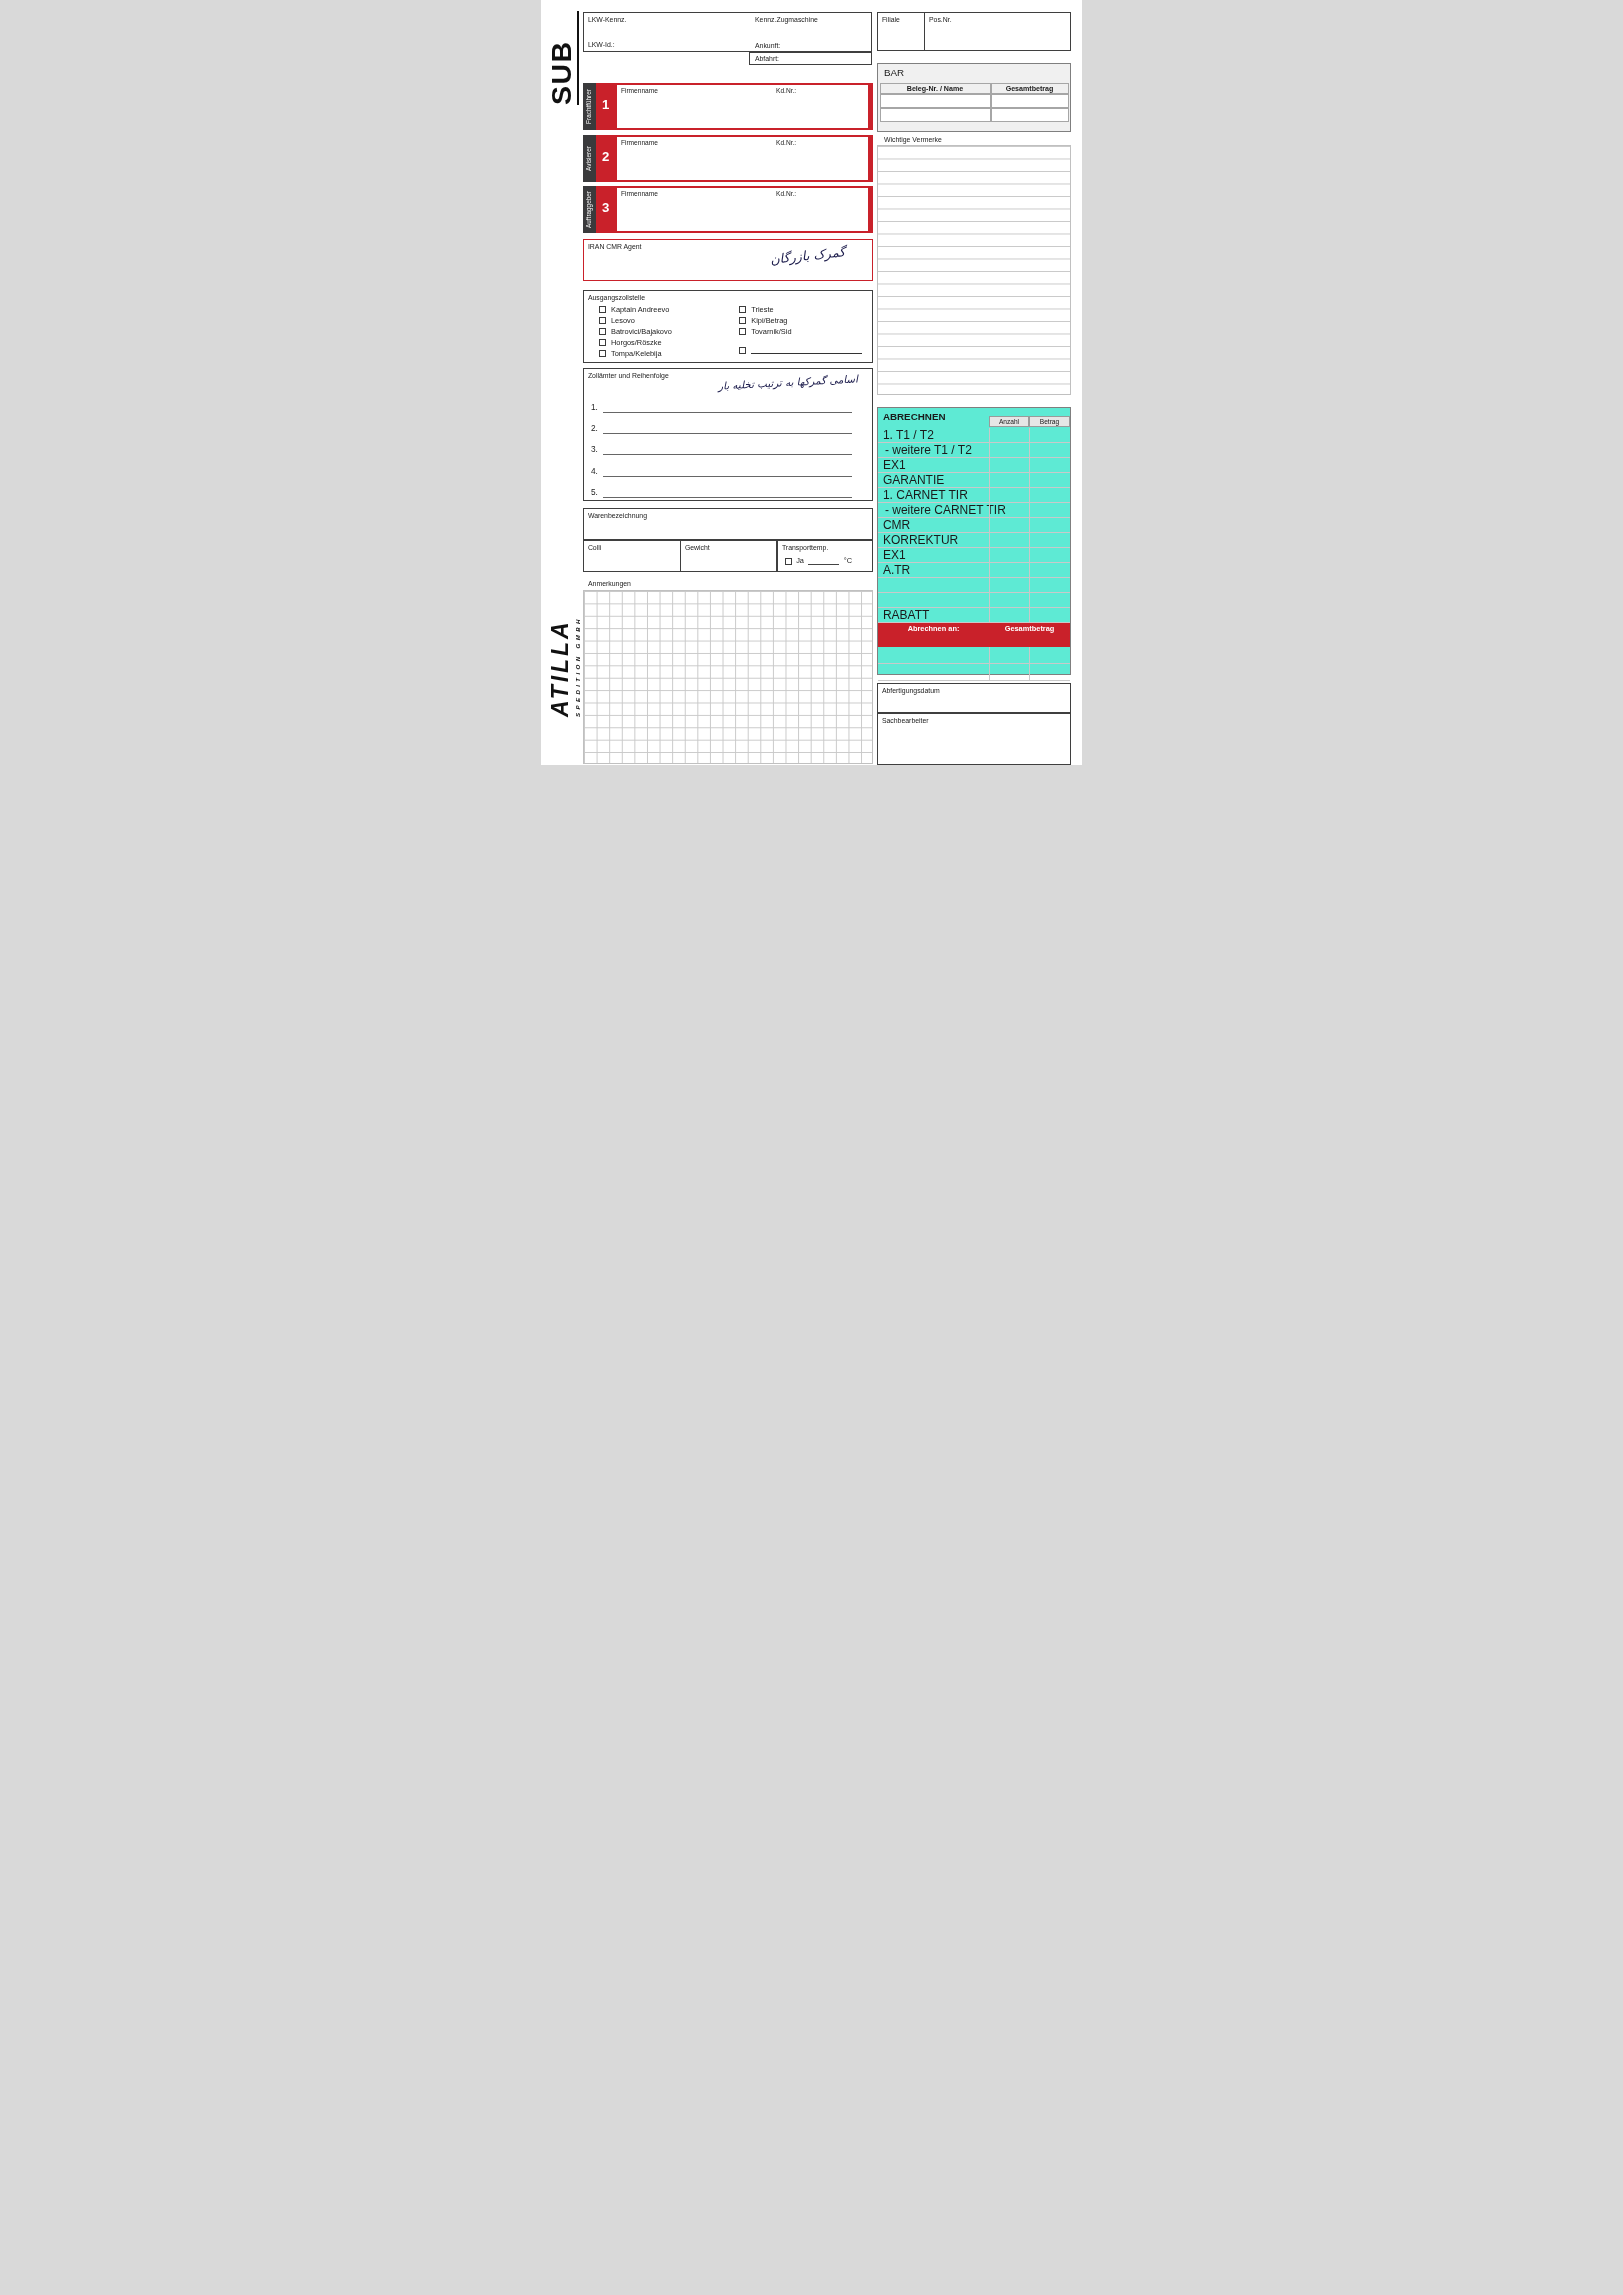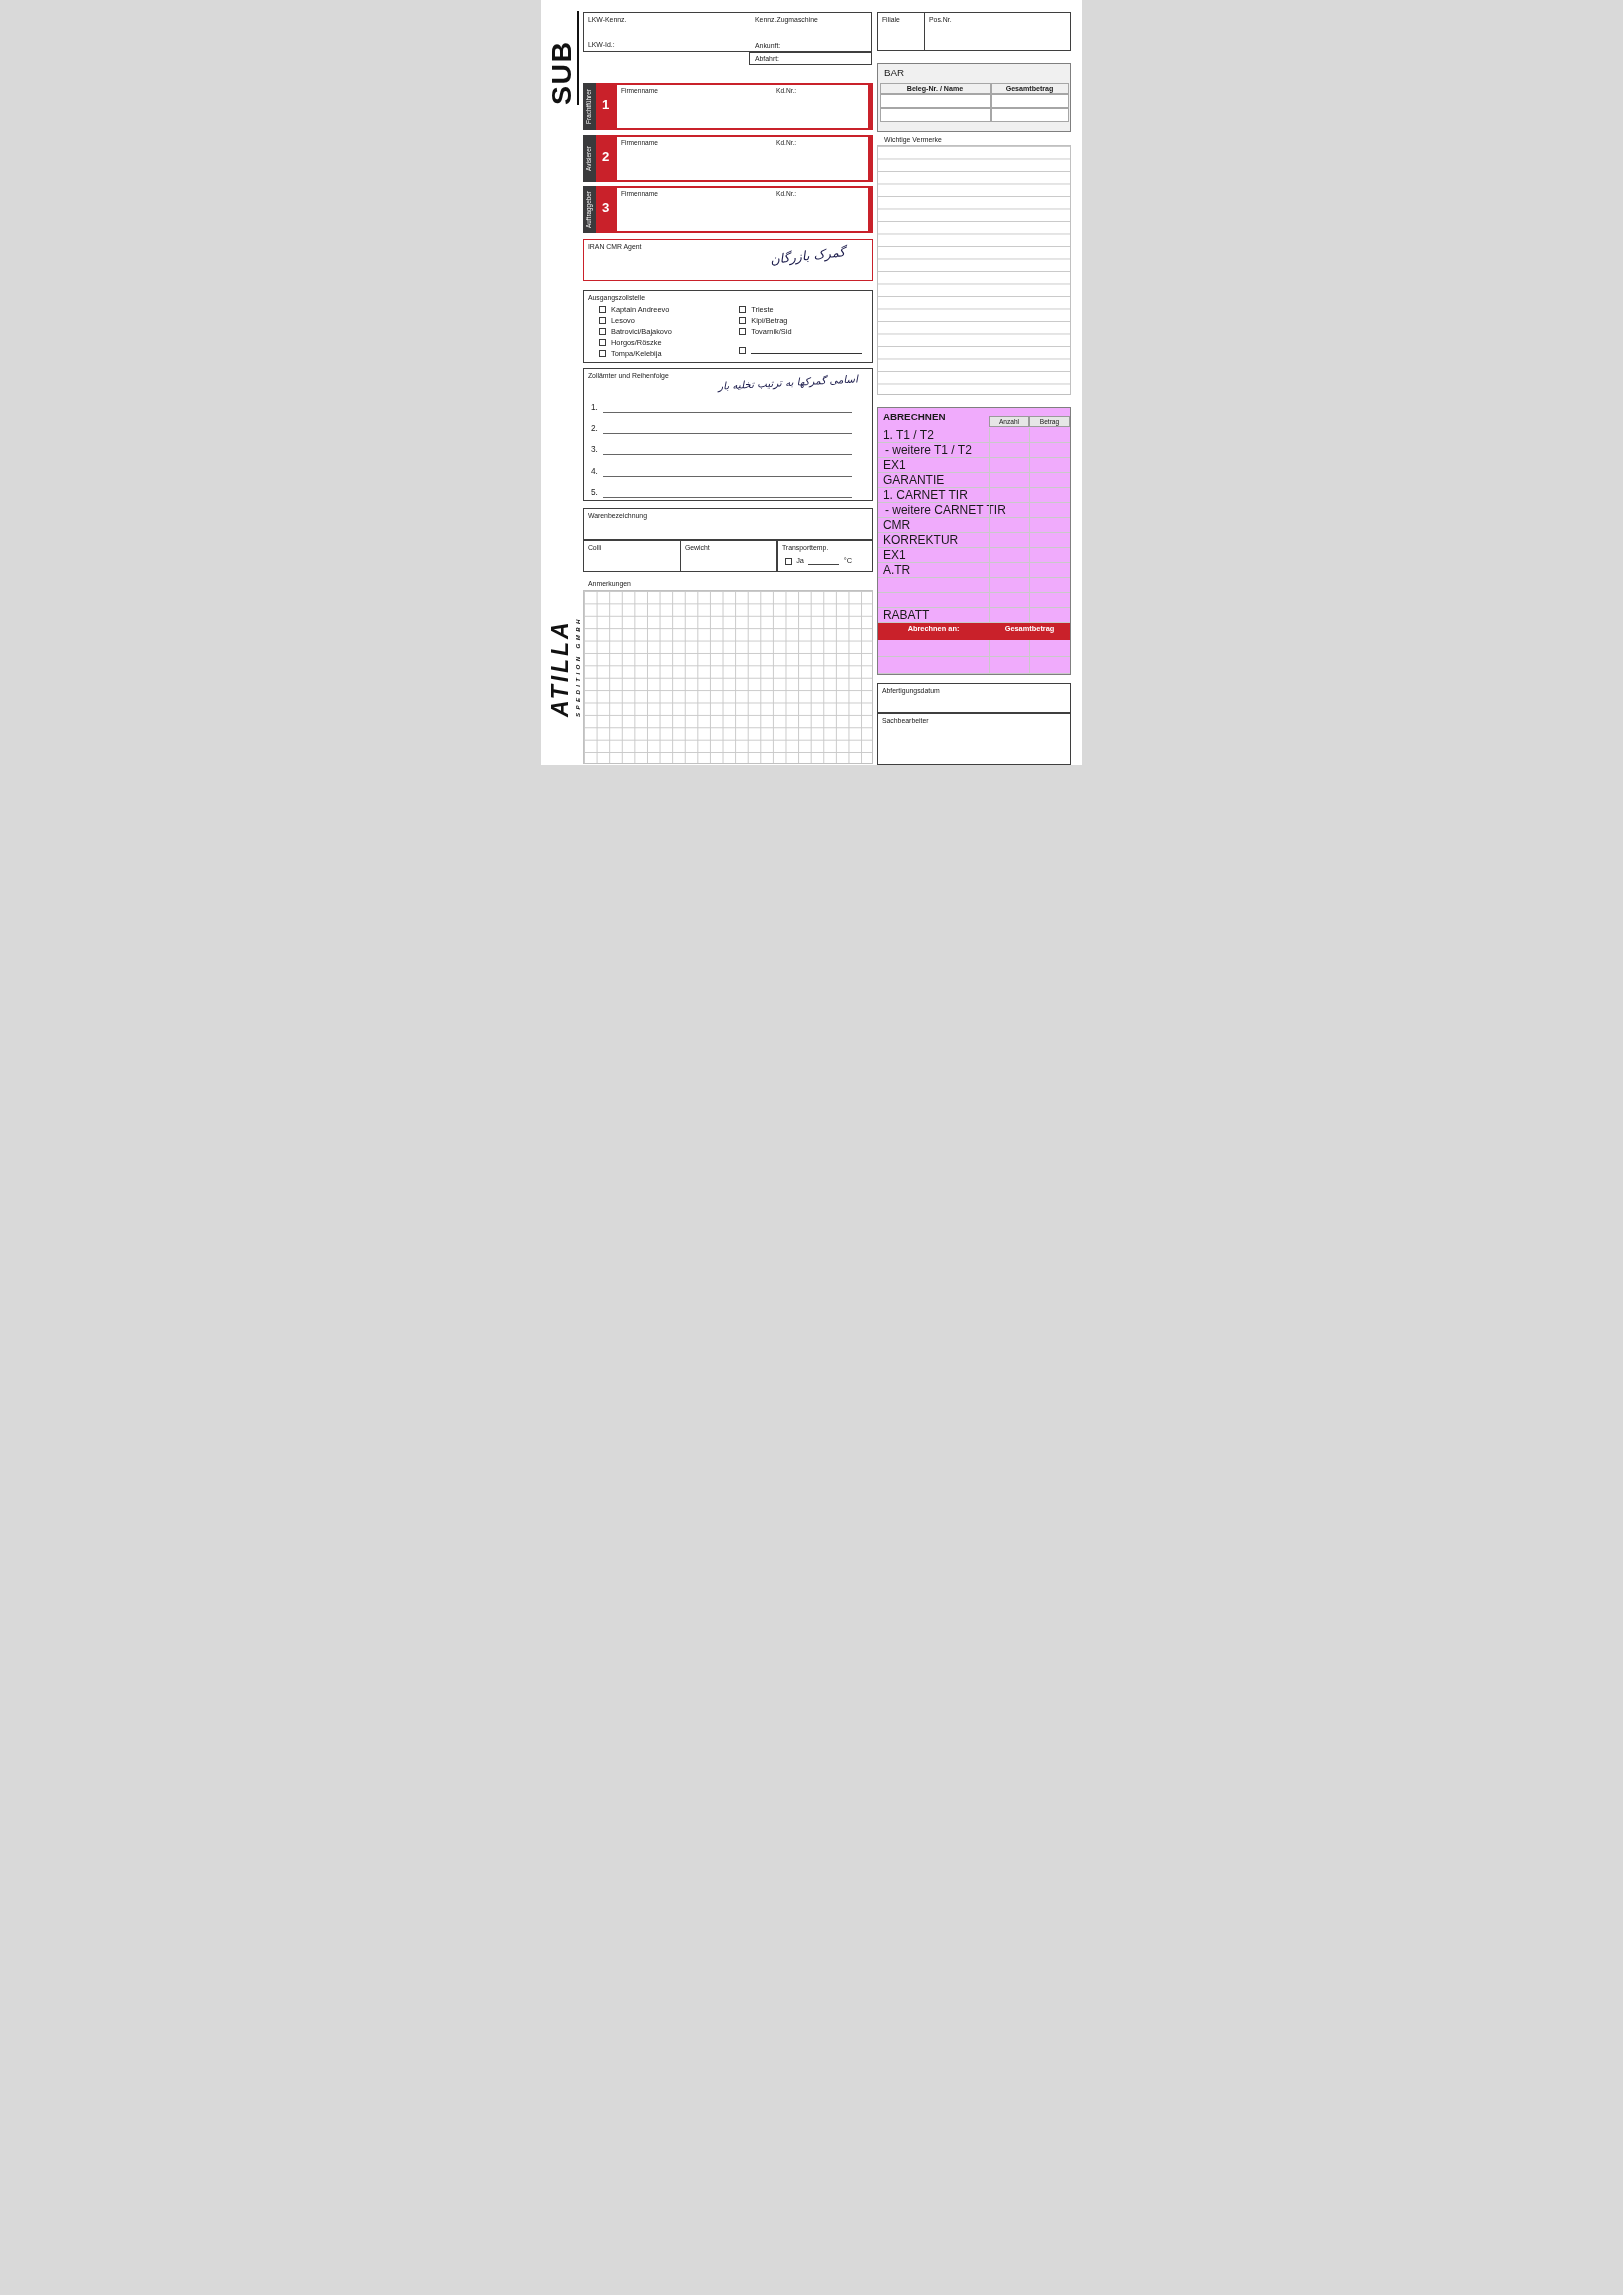--- a/index.html
+++ b/index.html
@@ -73,33 +73,33 @@
   .znum{font-size:8.3px;color:#222;padding-bottom:1px;}
   .zfill{flex:1;border-bottom:0.7px solid #666;margin-left:4.9px;height:9.8px;}
 
   
   .waren-box{left:42px;top:508px;width:290px;height:32px;}
   .cargo-cell{top:540px;height:32px;}
   .templine{position:absolute;left:6.9px;right:3.9px;bottom:5.9px;display:flex;align-items:flex-end;gap:4.4px;font-size:7.4px;}
   .temp-ul{display:inline-block;width:31px;border-bottom:0.7px solid #444;height:6.9px;}
 
   
-  .ab-box{left:336px;top:407px;width:194px;height:268px;border:1.5px solid var(--frame_gray);background:#f0abfc;}
+  .ab-box{left:336px;top:407px;width:194px;height:268px;border:1.5px solid var(--frame_gray);background:#5eead4;}
   .ab-title{position:absolute;left:4.9px;top:3.4px;font-size:9.8px;font-weight:bold;}
   .ab-h{position:absolute;top:8.3px;height:10.8px;background:#e6e6e6;border:0.5px solid #9a9a9a;
     font-size:6.6px;text-align:center;line-height:10.3px;}
   .ab-h.h1{left:111px;width:40px;} .ab-h.h2{left:151px;width:41px;}
   .ab-rows{position:absolute;left:0;right:0;top:19.6px;}
   .ab-row{position:relative;height:15px;border-bottom:0.5px solid #c9c9c9;}
   .ab-row.tall{height:17px;}
   .ab-label{position:absolute;left:4.9px;top:0;line-height:15px;font-size:12px;white-space:nowrap;}
   .ab-label.indent{left:6.9px;text-align:right;}
   .ab-c{position:absolute;top:0;bottom:0;border-left:0.5px solid #c9c9c9;}
   .ab-c1{left:111px;width:40px;} .ab-c2{left:151px;width:41px;}
-  .ab-footer{position:relative;height:17px;background:var(--red);color:#fff;font-weight:bold;font-size:7.4px;}
+  .ab-footer{position:relative;height:24px;background:var(--red);color:#fff;font-weight:bold;font-size:7.4px;}
   .ab-f-left{position:absolute;left:0;width:111px;text-align:center;line-height:12.8px;}
   .ab-f-right{position:absolute;left:111px;right:0;text-align:center;line-height:12.8px;}
 
   .office1{left:336px;top:683px;width:194px;height:30px;}
   .office2{left:336px;top:713px;width:194px;height:52px;}
 </style>
 </head>
 <body>
 
 <div class="page">

